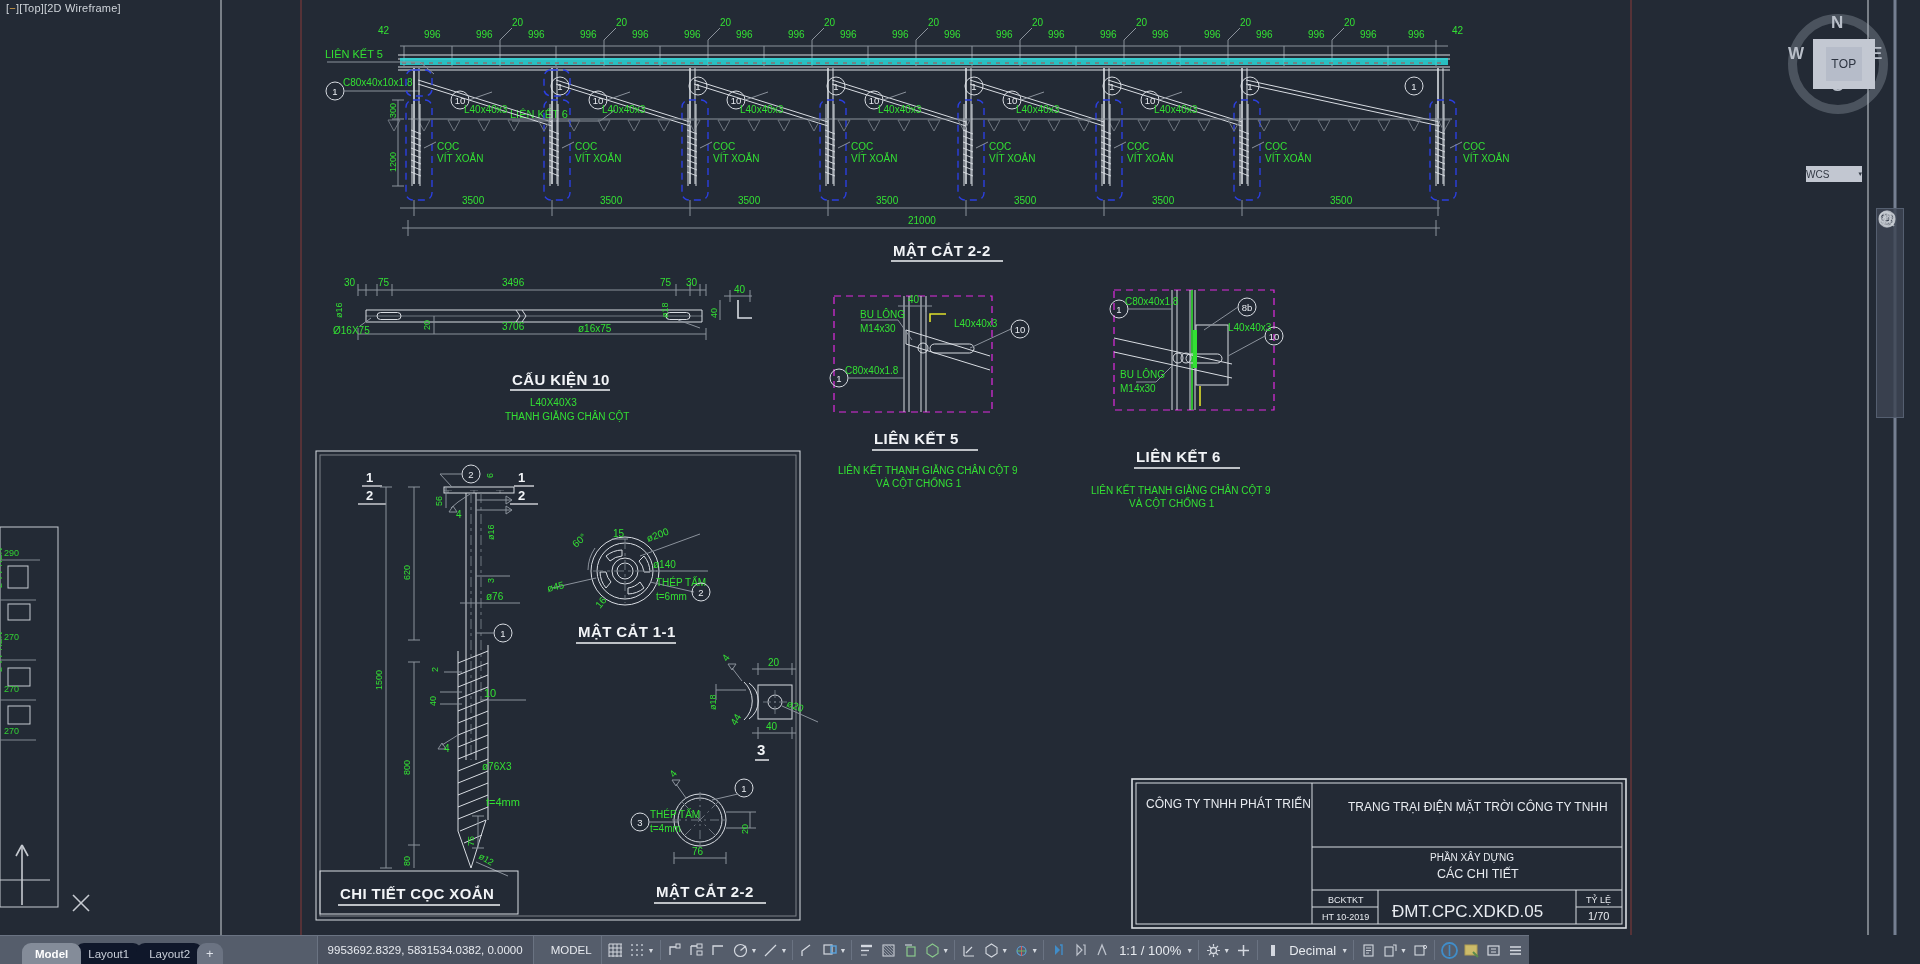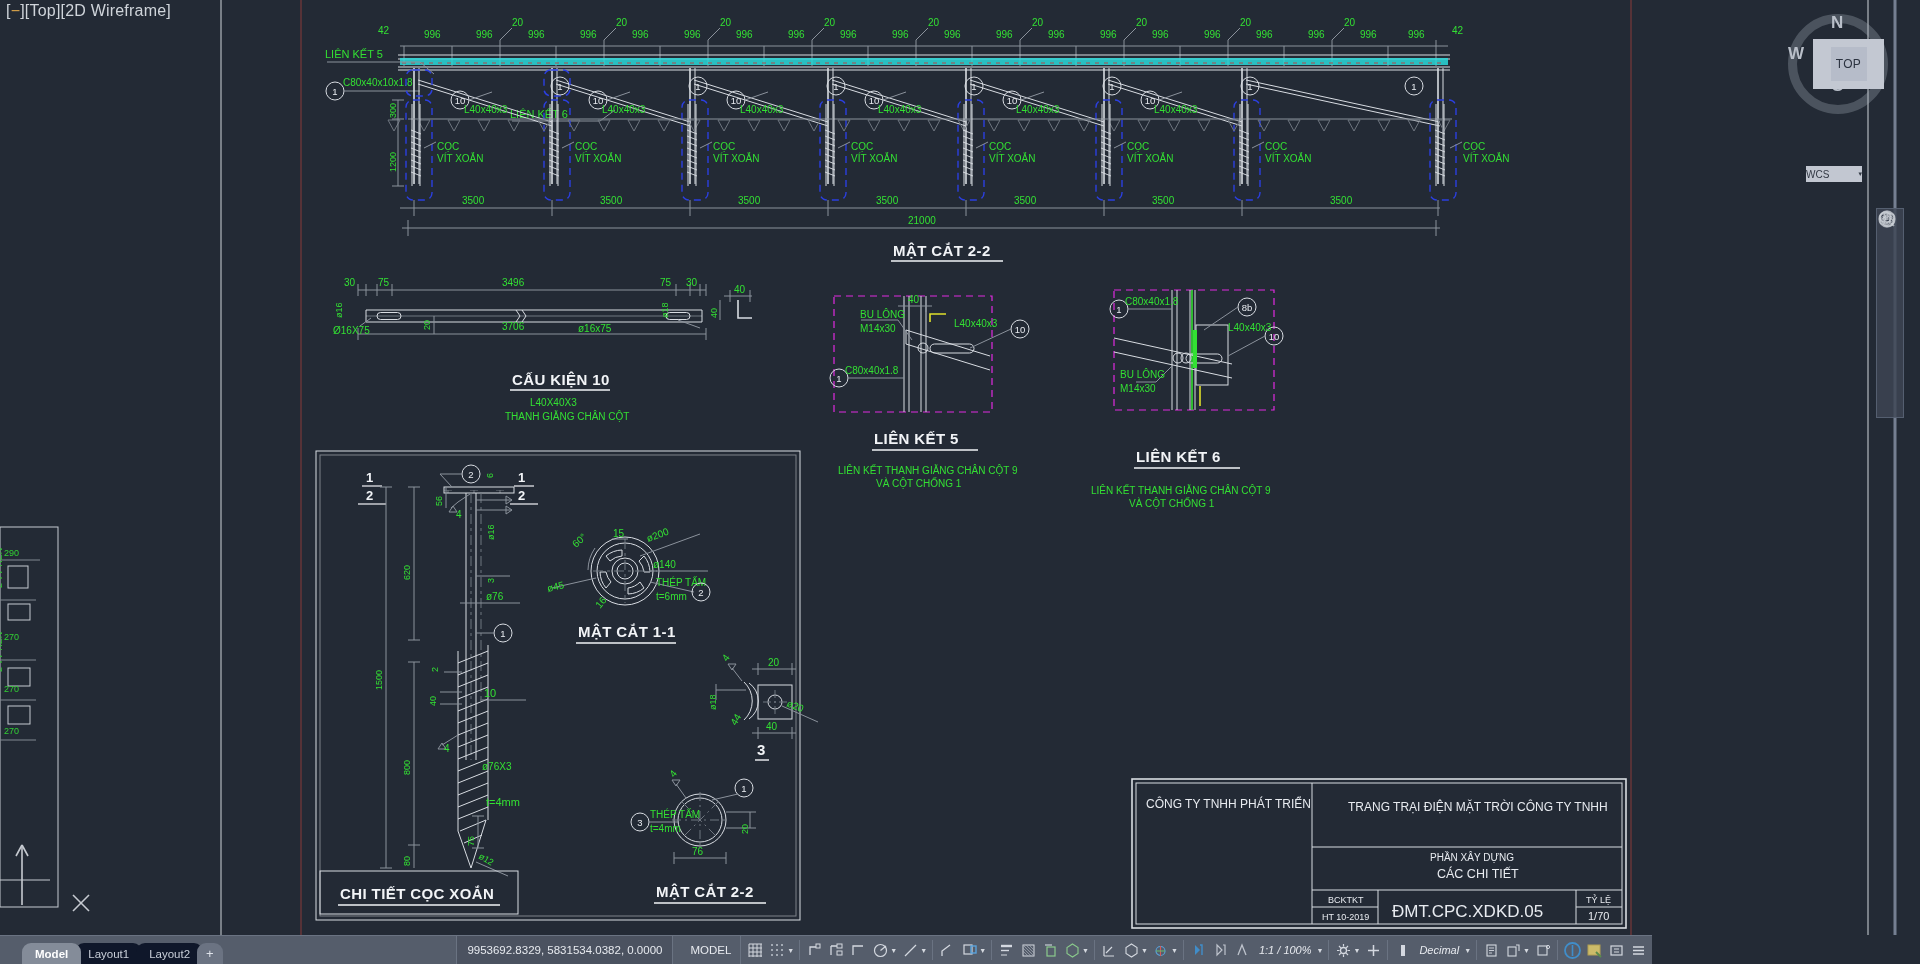--- a/index.html
+++ b/index.html
@@ -18,40 +18,40 @@
     position: absolute; left: 0; top: 0;
     width: 1920px; height: 935px;
     background: #232a35;
     overflow: hidden;
   }
   #canvas svg { position: absolute; left: 0; top: 0; }
 
   
   .vp-label {
     position: absolute; left: 6px; top: 2px;
-    font-size: 16px; color: #d6dae0;
+    font-size: 11px; color: #d6dae0;
     letter-spacing: .2px; white-space: nowrap;
     z-index: 30;
   }
   .vp-label .br { color: #cfd4da; }
   .vp-label .dash { color: #d8a34a; }
 
   
   #viewcube {
     position: absolute; left: 1782px; top: 8px;
     width: 112px; height: 112px; z-index: 25;
   }
   #viewcube .ring {
     position: absolute; left: 6px; top: 6px;
     width: 100px; height: 100px; border-radius: 50%;
     border: 9px solid rgba(170,178,190,.30);
   }
   #viewcube .face {
     position: absolute; left: 31px; top: 31px;
-    width: 71px; height: 50px;
+    width: 62px; height: 50px;
     background: #c3c8d2;
     display: flex; align-items: center; justify-content: center;
   }
   #viewcube .face .inner {
     width: 36px; height: 34px; background: #b6bcc9;
     display: flex; align-items: center; justify-content: center;
     font-size: 12px; color: #2c3340; letter-spacing: .3px;
   }
   #viewcube .dirn, #viewcube .dire, #viewcube .dirs, #viewcube .dirw {
     position: absolute; color: #b9bfc9; font-size: 17px; font-weight: bold;
@@ -76,21 +76,21 @@
     background: rgba(62,70,84,.82);
     border: 1px solid #555f70;
     display: flex; flex-direction: column; align-items: center;
     padding-top: 5px; gap: 7px; z-index: 25;
   }
   #navbar .nb { width: 20px; height: 20px; opacity: .72; }
 
   
   #statusbar {
     position: absolute; left: 0; top: 935px;
-    width: 1652px; height: 29px;
+    width: 1529px; height: 29px;
     background: #555d6b;
     border-top: 1px solid #6a7382;
     display: flex; align-items: center;
     z-index: 40;
   }
   .tabs { display: flex; align-items: flex-end; height: 29px; padding-left: 22px; gap: 0; }
   .tab {
     height: 22px; padding: 0 13px; margin-right: -6px;
     display: flex; align-items: center;
     font-size: 11.5px; color: #c9cfd9;
@@ -108,21 +108,21 @@
   }
   .sb-model {
     color: #e7eaef; font-size: 11.5px; padding: 0 9px;
     height: 29px; display: flex; align-items: center;
     border-right: 1px solid #6a7382;
   }
   .sb-group { display: flex; align-items: center; height: 29px; padding: 0 3px; }
   .sb-sep { width: 1px; height: 20px; background: #6a7382; margin: 0 3px; }
   .sb-ico { width: 22px; height: 22px; display: flex; align-items: center; justify-content: center; opacity: .92; }
   .sb-car { font-size: 7px; color: #d5d9e0; margin-left: -1px; margin-right: 2px; }
-  .sb-txt { font-size: 11px; color: #e7eaef; padding: 0 6px; white-space: nowrap; font-style: italic; }
+  .sb-txt { font-size: 13px; color: #e7eaef; padding: 0 6px; white-space: nowrap; }
 
   
   .gi { display:block; }
 </style>
 </head>
 <body>
 
 <div id="app">
 
   <div id="canvas">

